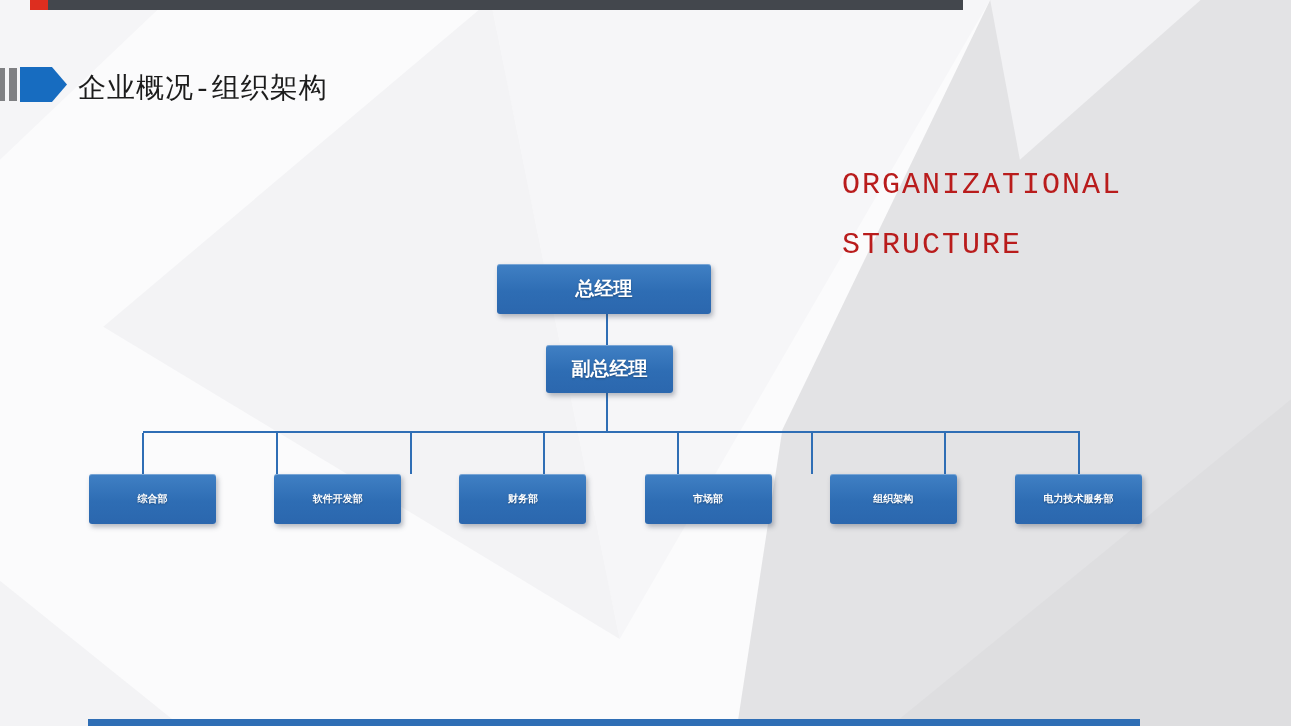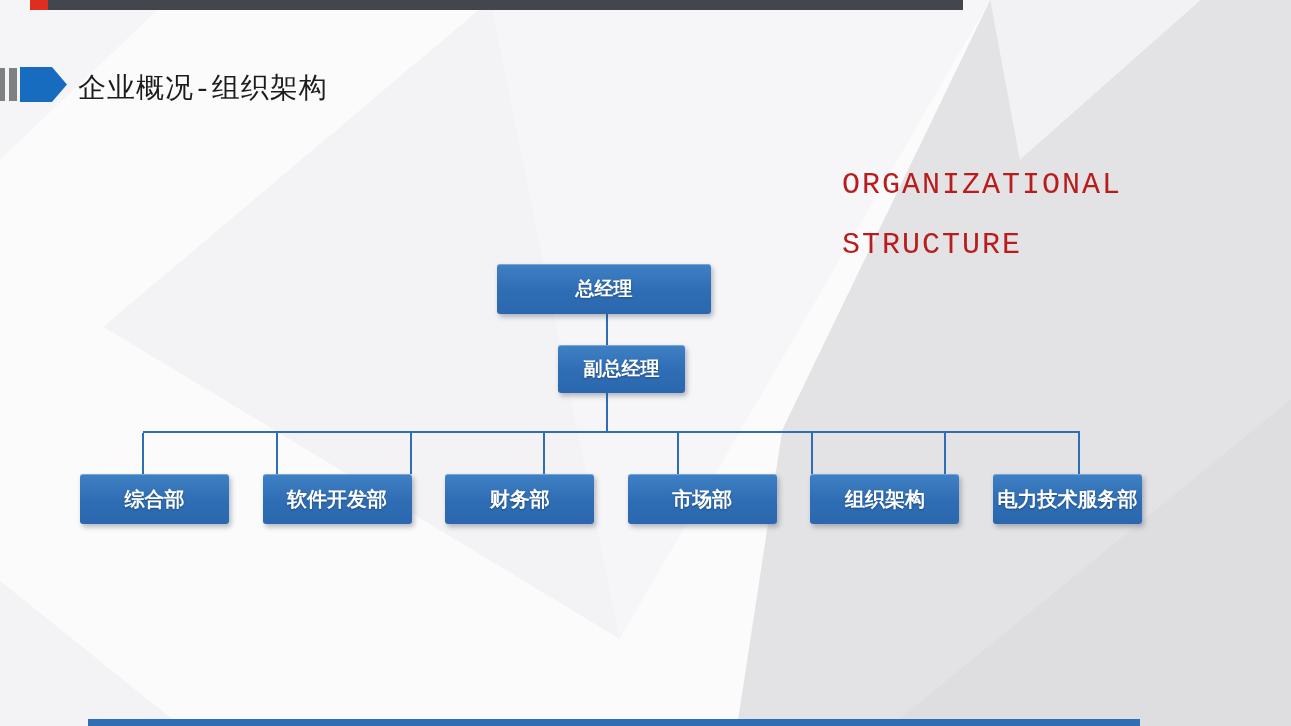--- a/index.html
+++ b/index.html
@@ -33,24 +33,24 @@
   .sec-en2{top:228px;}
   
   .node{
     position:absolute;display:flex;align-items:center;justify-content:center;
     color:#ffffff;font-weight:bold;border-radius:3px;
     background:linear-gradient(180deg,#4080c4 0%,#2e6db4 55%,#2b67ae 100%);
     box-shadow:2px 3px 5px rgba(50,60,80,.35), inset 0 1px 0 rgba(255,255,255,.3);
     text-shadow:0 1px 2px rgba(0,0,0,.3);
   }
   .node-ceo{left:497px;top:264px;width:214px;height:50px;font-size:19px;}
-  .node-deputy{left:558px;top:345px;width:127px;height:48px;font-size:19px;}
+  .node-deputy{left:546px;top:345px;width:127px;height:48px;font-size:19px;}
   .dept-row{position:absolute;left:80px;top:474px;width:1062px;height:50px;
     display:flex;justify-content:space-between;}
-  .dept{position:relative;width:149px;height:50px;font-size:20px;flex:0 0 auto;}
+  .dept{position:relative;width:127px;height:50px;font-size:10px;flex:0 0 auto;margin-left:9px;}
   .conn{position:absolute;background:#2f6eb5;}
   .conn-v1{left:606px;top:308px;width:2px;height:39px;}
   .conn-v2{left:606px;top:392px;width:2px;height:41px;}
   .conn-h{left:143px;top:431px;width:937px;height:2px;}
   .stub{top:433px;width:2px;height:41px;}
   .s0{left:142px;} .s1{left:276px;} .s2{left:410px;} .s3{left:543px;}
   .s4{left:677px;} .s5{left:811px;} .s6{left:944px;} .s7{left:1078px;}
 </style>
 </head>
 <body>

